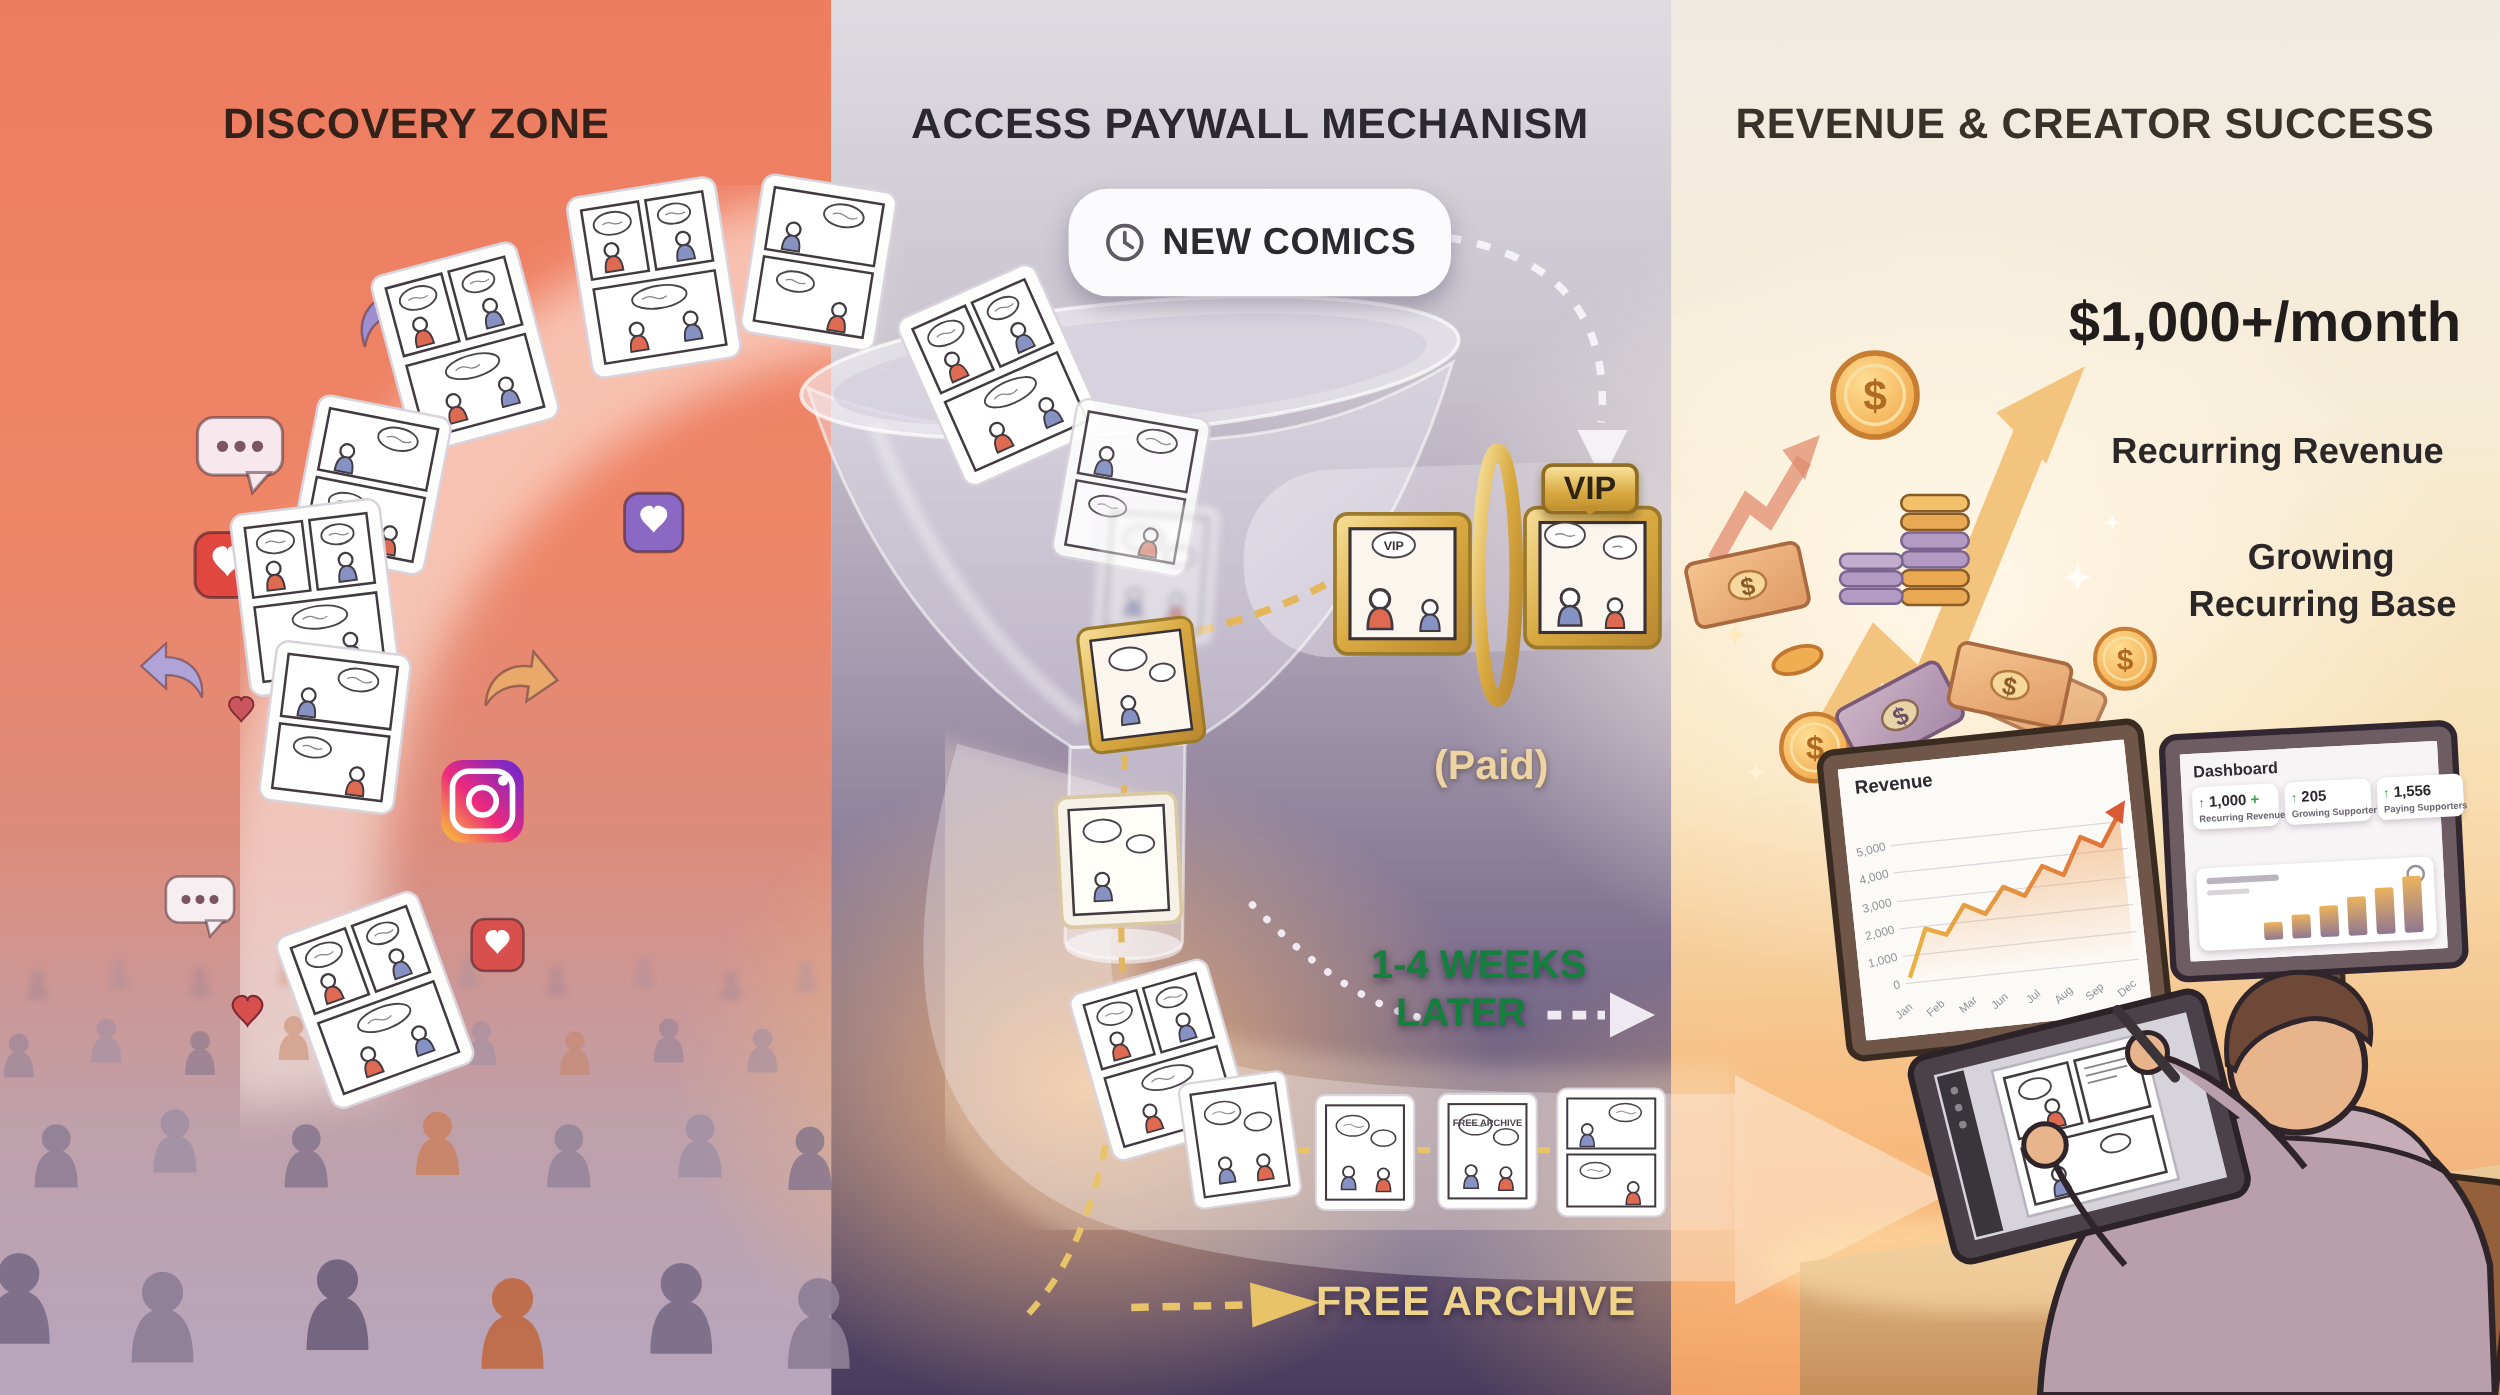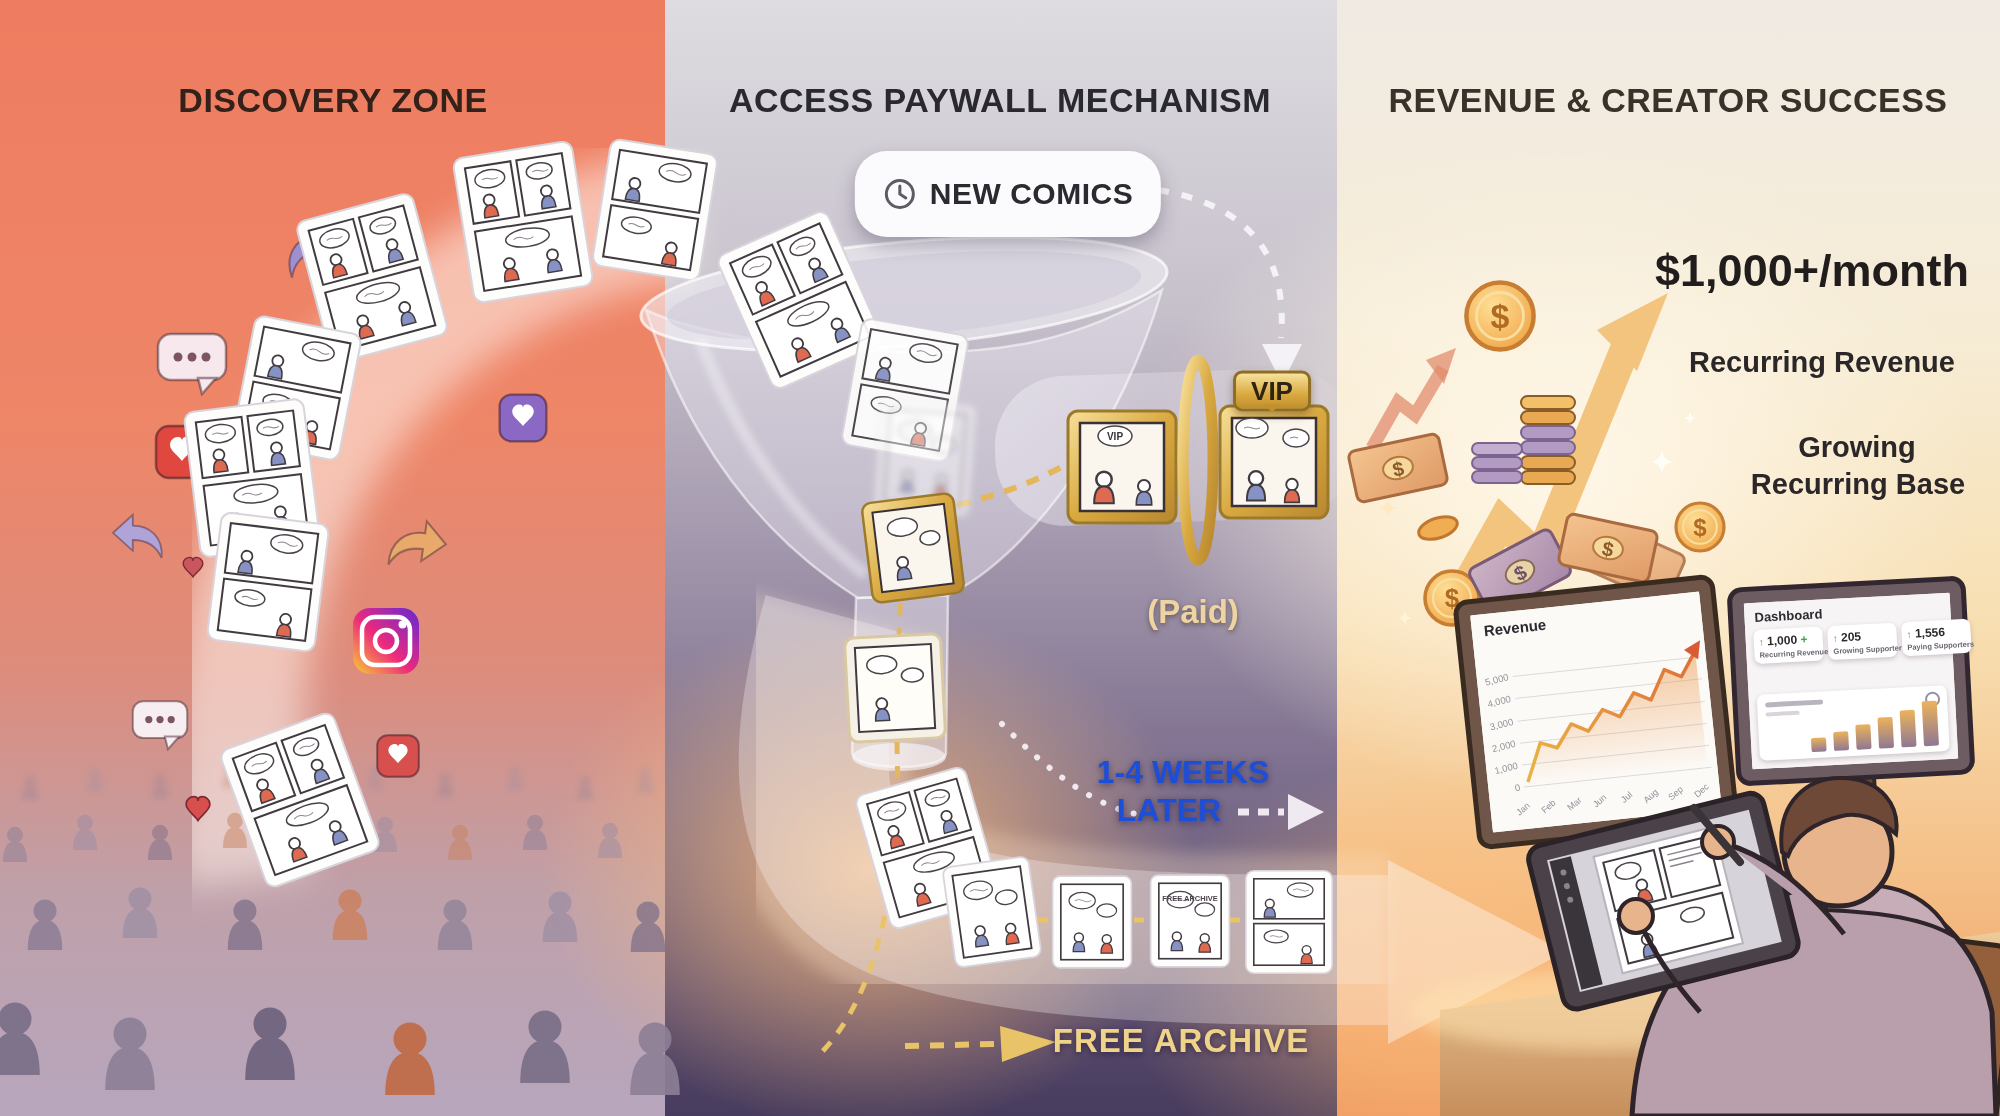--- a/index.html
+++ b/index.html
@@ -13,21 +13,21 @@
   .pill{display:flex;align-items:center;gap:13px;background:#fbfafc;border-radius:32px;
         padding:26px 28px;box-shadow:0 8px 18px rgba(70,60,90,.35);}
   .pill-label{font-size:30px;font-weight:700;color:#2c2a31;letter-spacing:.5px;}
   .vip-tag{background:linear-gradient(180deg,#f8e29b,#d9a940 60%,#c08f2e);
            border:3px solid #8f6d22;border-radius:9px;padding:2px 15px;
            font-size:26px;font-weight:800;color:#2d2413;box-shadow:0 4px 8px rgba(80,50,10,.4);}
   .vip-tag:after{content:"";position:absolute;left:50%;bottom:-12px;transform:translateX(-50%);
            border:8px solid transparent;border-top-color:#c08f2e;}
   .gold-big{font-size:33px;font-weight:700;color:#e9c271;text-shadow:0 2px 6px rgba(50,35,15,.55);}
   .gold-sub{font-size:33px;font-weight:600;color:#eed4a2;text-shadow:0 2px 5px rgba(50,35,15,.5);}
-  .white-big{font-size:32px;font-weight:700;color:#1d4ed8;text-shadow:0 2px 7px rgba(25,15,45,.55);text-align:center;}
+  .white-big{font-size:32px;font-weight:700;color:#15803d;text-shadow:0 2px 7px rgba(25,15,45,.55);text-align:center;}
   .gold-arch{font-size:33px;font-weight:700;color:#eed388;letter-spacing:1px;text-shadow:0 2px 6px rgba(30,18,50,.6);}
   .headline{font-size:45px;font-weight:700;color:#211d1d;}
   .sub-dark{font-size:29px;font-weight:600;color:#2b2729;}
   
   .m1{width:230px;height:218px;transform:translate(-50%,-50%) rotate(-6deg);background:#fcfaf7;border-radius:3px;}
   .m1-title{position:absolute;left:12px;top:8px;font-size:15px;font-weight:800;color:#2c2930;}
   
   .m2{width:206px;height:166px;transform:translate(-50%,-50%) rotate(-3deg);background:#f7f4f5;border-radius:3px;padding:0;}
   .m2-title{position:absolute;left:10px;top:7px;font-size:13px;font-weight:800;color:#2f2b31;}
   .m2-cards{position:absolute;left:8px;top:27px;display:flex;gap:5px;}
@@ -436,21 +436,21 @@
 
   <div class="ov vip-tag" style="left:1272px;top:391px">VIP</div>
 
   <div class="ov gold-sub" style="left:1193px;top:612px">(Paid)</div>
 
   <div class="ov white-big" style="left:1183px;top:772px">1-4 WEEKS</div>
   <div class="ov white-big" style="left:1169px;top:810px">LATER</div>
 
   <div class="ov gold-arch" style="left:1181px;top:1041px">FREE ARCHIVE</div>
 
-  <div class="ov headline" style="left:1812px;top:271px">$1,000+/month</div>
+  <div class="ov headline" style="left:1812px;top:258px">$1,000+/month</div>
   <div class="ov sub-dark" style="left:1822px;top:362px">Recurring Revenue</div>
   <div class="ov sub-dark" style="left:1857px;top:447px">Growing</div>
   <div class="ov sub-dark" style="left:1858px;top:484px">Recurring Base</div>
 
   <div class="ov m1" style="left:1596px;top:712px">
     <div class="m1-title">Revenue</div>
     <svg width="230" height="190" viewBox="0 0 230 190" style="position:absolute;left:0;bottom:2px">
       <defs>
         <linearGradient id="lineG" x1="0" y1="0" x2="1" y2="0">
               <stop offset="0" stop-color="#eab244"></stop>

